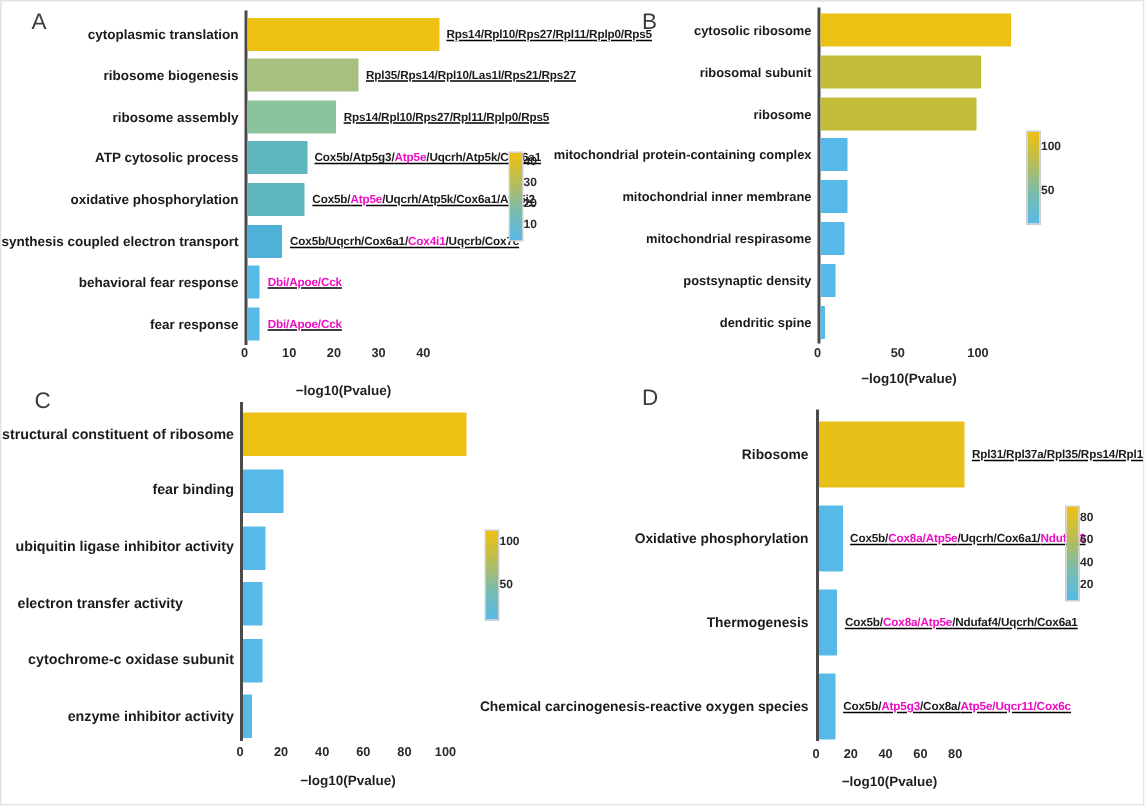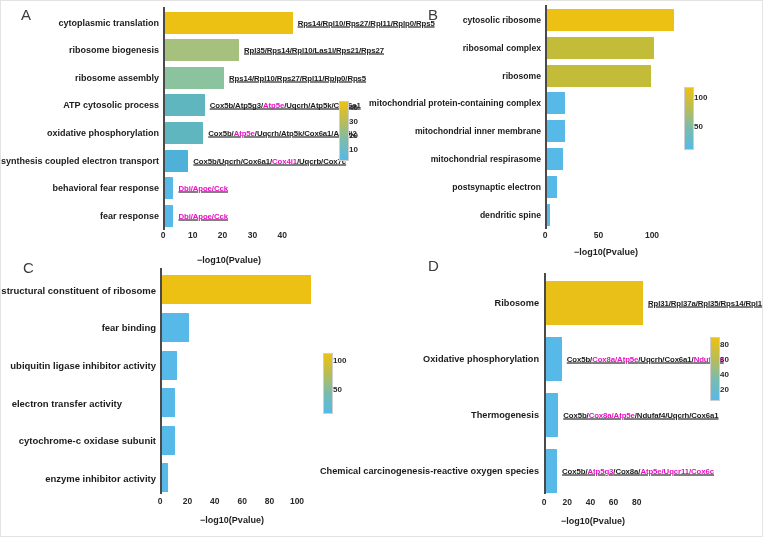--- a/index.html
+++ b/index.html
@@ -61,31 +61,31 @@
       <div class="abs lgdlab" style="left: 348px; top: 116.24px;">30</div>
       <div class="abs lgdlab" style="left: 348px; top: 130.16px;">20</div>
       <div class="abs lgdlab" style="left: 348px; top: 144.08px;">10</div>
     </div>
     <div class="abs " style="left: 0px; top: 0px; width: 763px; height: 537px;">
       <div class="abs letter" style="left: 427px; top: 5px;">B</div>
       <div class="abs axline" style="left: 544px; top: 4px; height: 224px;"></div>
       <div class="abs bar" style="left: 545.5px; top: 7.9px; width: 127.33px; height: 22px; background: rgb(237, 193, 19);"></div>
       <div class="abs cat" style="right: 223px; top: 18.9px; font-size: 8.6px;">cytosolic ribosome</div>
       <div class="abs bar" style="left: 545.5px; top: 35.7px; width: 107px; height: 22px; background: rgb(195, 188, 56);"></div>
-      <div class="abs cat" style="right: 223px; top: 46.7px; font-size: 8.6px;">ribosomal complex</div>
+      <div class="abs cat" style="right: 223px; top: 46.7px; font-size: 8.6px;">ribosomal subunit</div>
       <div class="abs bar" style="left: 545.5px; top: 63.5px; width: 104.86px; height: 22px; background: rgb(195, 188, 56);"></div>
       <div class="abs cat" style="right: 223px; top: 74.5px; font-size: 8.6px;">ribosome</div>
       <div class="abs bar" style="left: 545.5px; top: 91.3px; width: 18.19px; height: 22px; background: rgb(87, 185, 231);"></div>
       <div class="abs cat" style="right: 223px; top: 102.3px; font-size: 8.6px;">mitochondrial protein-containing complex</div>
       <div class="abs bar" style="left: 545.5px; top: 119.1px; width: 18.19px; height: 22px; background: rgb(87, 185, 231);"></div>
       <div class="abs cat" style="right: 223px; top: 130.1px; font-size: 8.6px;">mitochondrial inner membrane</div>
       <div class="abs bar" style="left: 545.5px; top: 146.9px; width: 16.05px; height: 22px; background: rgb(87, 185, 231);"></div>
       <div class="abs cat" style="right: 223px; top: 157.9px; font-size: 8.6px;">mitochondrial respirasome</div>
       <div class="abs bar" style="left: 545.5px; top: 174.7px; width: 10.7px; height: 22px; background: rgb(87, 185, 231);"></div>
-      <div class="abs cat" style="right: 223px; top: 185.7px; font-size: 8.6px;">postsynaptic electron</div>
+      <div class="abs cat" style="right: 223px; top: 185.7px; font-size: 8.6px;">postsynaptic density</div>
       <div class="abs bar" style="left: 545.5px; top: 202.5px; width: 3.745px; height: 22px; background: rgb(87, 185, 231);"></div>
       <div class="abs cat" style="right: 223px; top: 213.5px; font-size: 8.6px;">dendritic spine</div>
       <div class="abs tick" style="left: 544px; top: 229px;">0</div>
       <div class="abs tick" style="left: 597.5px; top: 229px;">50</div>
       <div class="abs tick" style="left: 651px; top: 229px;">100</div>
       <div class="abs axlab" style="left: 605px; top: 246px;">−log10(Pvalue)</div>
       <div class="abs lgd" style="left: 683px; top: 86px; width: 8px; height: 61px; background: linear-gradient(rgb(237, 193, 19), rgb(185, 189, 85), rgb(121, 188, 174), rgb(87, 185, 231));"></div>
       <div class="abs lgdlab" style="left: 693px; top: 92.1px;">100</div>
       <div class="abs lgdlab" style="left: 693px; top: 121.38px;">50</div>
     </div>

